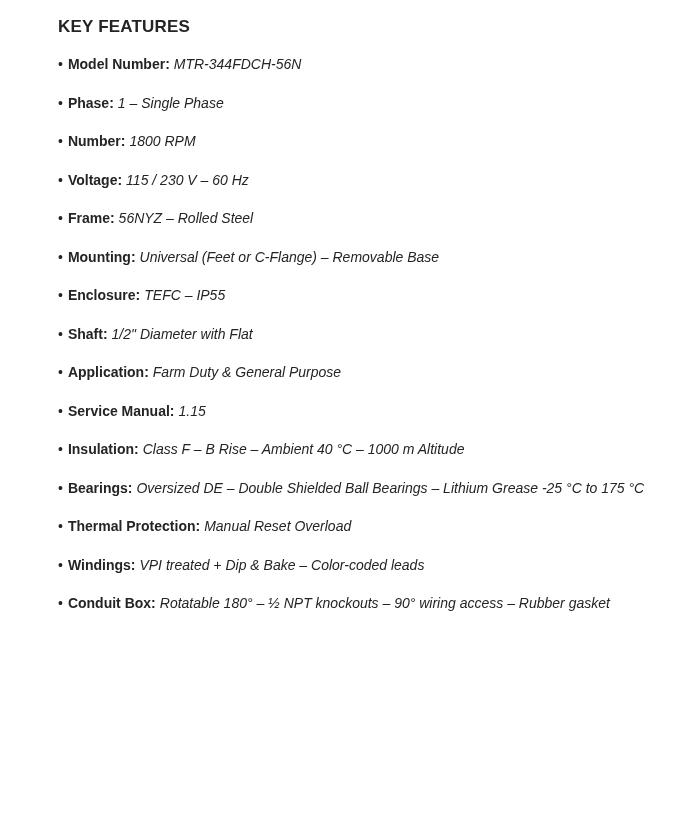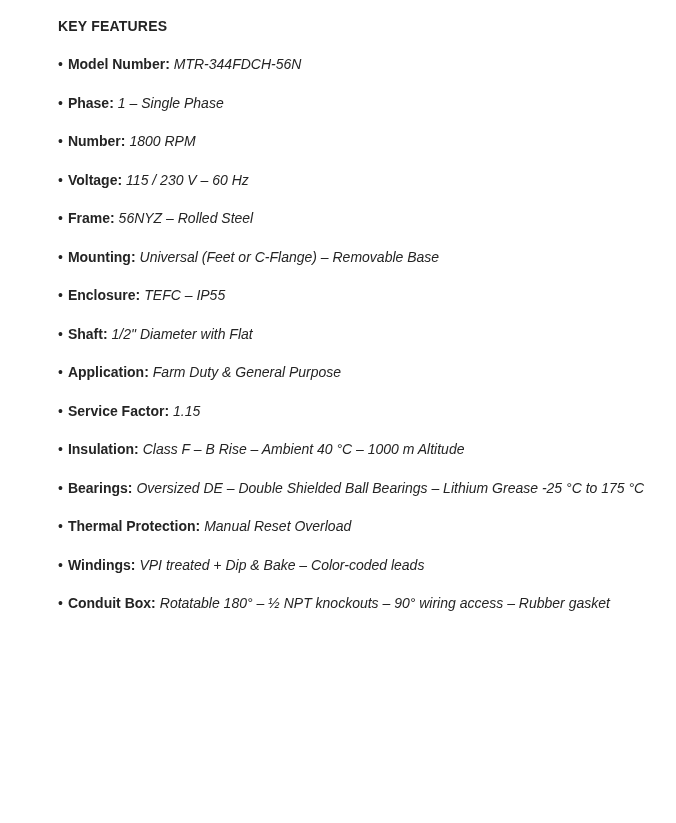--- a/index.html
+++ b/index.html
@@ -9,21 +9,21 @@
     height: 823px;
     overflow: hidden;
     font-family: "Liberation Sans", sans-serif;
     color: #242424;
     -webkit-font-smoothing: antialiased;
   }
   .doc {
     padding: 16px 10px 0 58px;
   }
   .heading {
-    font-size: 14px;
+    font-size: 17px;
     font-weight: 700;
     line-height: 21px;
     letter-spacing: 0.2px;
     margin-bottom: 17px;
     color: #242424;
   }
   ul.features {
     list-style: none;
   }
   li.feature {
@@ -64,21 +64,21 @@
   <li class="feature"><span class="bullet">•</span><strong class="label">Frame:</strong><span class="value">56NYZ – Rolled Steel</span></li>
 
   <li class="feature"><span class="bullet">•</span><strong class="label">Mounting:</strong><span class="value">Universal (Feet or C-Flange) – Removable Base</span></li>
 
   <li class="feature"><span class="bullet">•</span><strong class="label">Enclosure:</strong><span class="value">TEFC – IP55</span></li>
 
   <li class="feature"><span class="bullet">•</span><strong class="label">Shaft:</strong><span class="value">1/2" Diameter with Flat</span></li>
 
   <li class="feature"><span class="bullet">•</span><strong class="label">Application:</strong><span class="value">Farm Duty &amp; General Purpose</span></li>
 
-  <li class="feature"><span class="bullet">•</span><strong class="label">Service Factor:</strong><span class="value">1.15</span></li>
+  <li class="feature"><span class="bullet">•</span><strong class="label">Service Manual:</strong><span class="value">1.15</span></li>
 
   <li class="feature"><span class="bullet">•</span><strong class="label">Insulation:</strong><span class="value">Class F – B Rise – Ambient 40 °C – 1000 m Altitude</span></li>
 
   <li class="feature"><span class="bullet">•</span><strong class="label">Bearings:</strong><span class="value">Oversized DE – Double Shielded Ball Bearings – Lithium Grease -25 °C to 175 °C</span></li>
 
   <li class="feature"><span class="bullet">•</span><strong class="label">Thermal Protection:</strong><span class="value">Manual Reset Overload</span></li>
 
   <li class="feature"><span class="bullet">•</span><strong class="label">Windings:</strong><span class="value">VPI treated + Dip &amp; Bake – Color-coded leads</span></li>
 
   <li class="feature"><span class="bullet">•</span><strong class="label">Conduit Box:</strong><span class="value">Rotatable 180° – ½ NPT knockouts – 90° wiring access – Rubber gasket</span></li>

